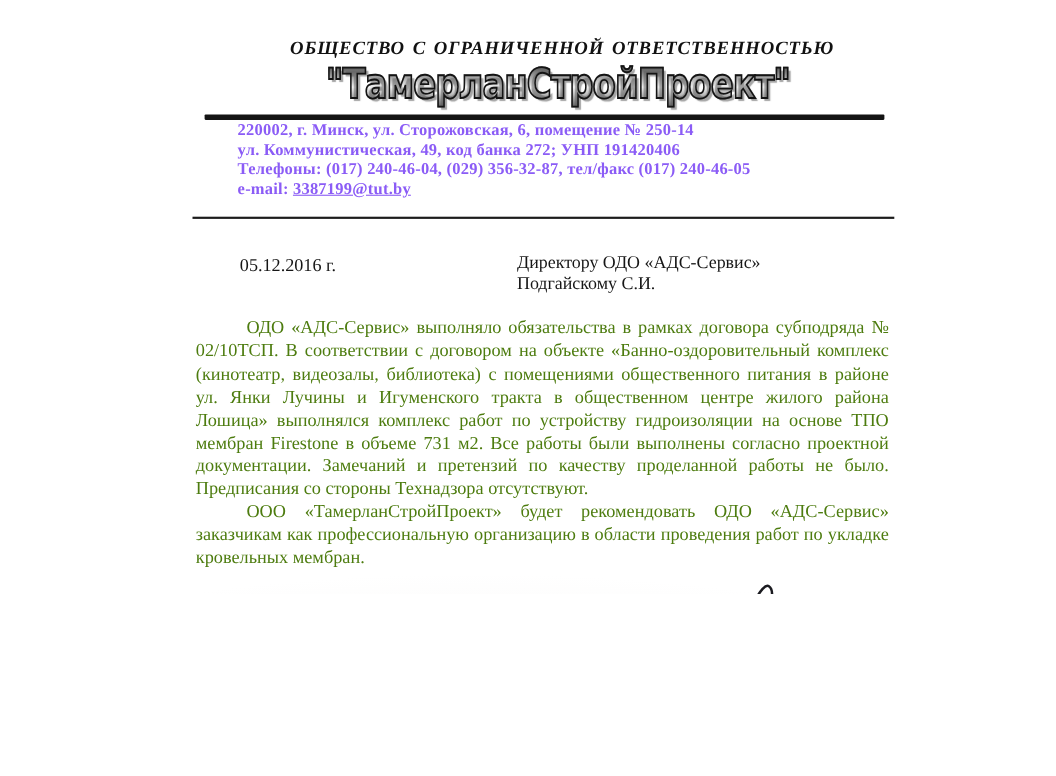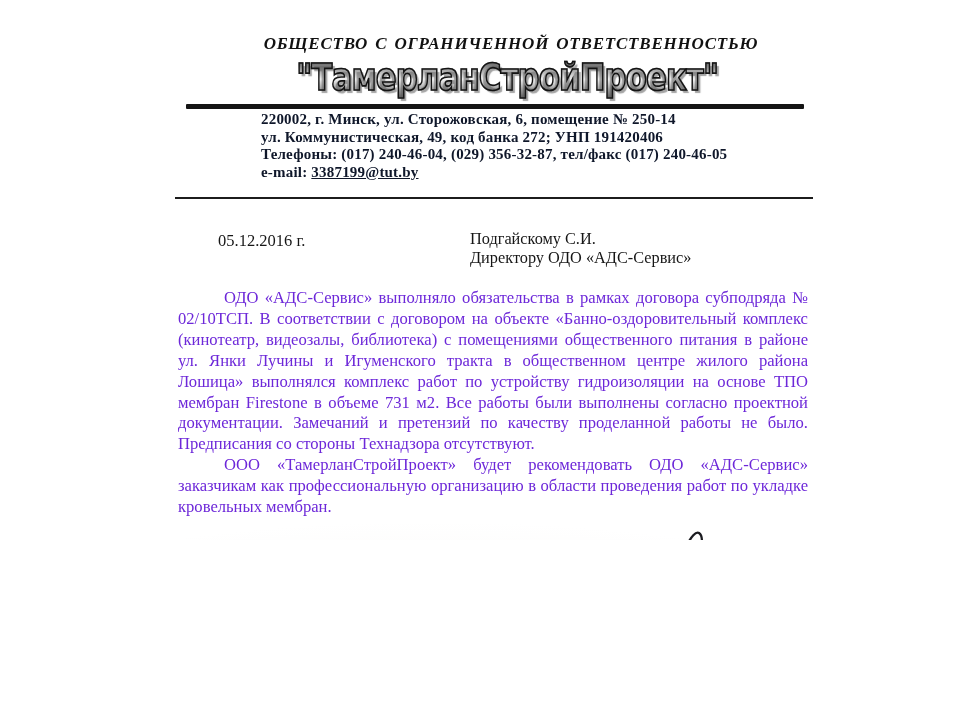--- a/index.html
+++ b/index.html
@@ -38,38 +38,37 @@
     background:linear-gradient(to bottom,#3a3a3a 5%,#f4f4f4 55%,#666 95%);
     -webkit-background-clip:text;
     background-clip:text;
     color:transparent;
     -webkit-text-stroke:1.6px #141414;
     text-shadow:3px 3px 1px rgba(90,90,90,0.55);
   }
   .rule-thick{position:absolute;left:6px;top:70px;width:618px;height:5px;background:#141414;border-radius:1px;}
   .requisites{
     position:absolute;left:36px;top:77px;width:590px;
-    font-size:15px;font-weight:bold;line-height:17.6px;color:#0f172a;
+    font-size:15px;font-weight:bold;line-height:17.6px;color:#8b5cf6;
     letter-spacing:0.2px;
-    margin-left:45px;
   }
   .email-underline{text-decoration:underline;}
   .rule-thin{position:absolute;left:-5px;top:163px;width:638px;height:2px;background:#1c1c1c;}
   
   .date{position:absolute;left:218px;top:231px;font-size:16.5px;}
   .addressee{position:absolute;left:470px;top:230px;font-size:16.3px;line-height:18.6px;}
   
   .body-text{position:absolute;left:178px;top:288px;width:630px;}
   .body-text p{
     margin:0;
     font-size:16.6px;
     line-height:20.9px;
     text-align:justify;
     text-indent:46px;
-    color:#6d28d9;
+    color:#4d7c0f;
   }
   
   .sig-title{position:absolute;left:233px;top:573px;font-size:17px;letter-spacing:0.3px;}
   .sig-name{position:absolute;left:676px;top:579px;font-size:16.5px;}
   
   .scan-tint{
     position:absolute;left:0;top:520px;width:960px;height:185px;
     background:radial-gradient(ellipse at 45% 72%,rgba(208,203,196,0.22),rgba(255,255,255,0) 70%);
     pointer-events:none;
   }
@@ -95,22 +94,22 @@
       <div>220002, г. Минск, ул. Сторожовская, 6, помещение № 250-14</div>
       <div>ул. Коммунистическая, 49, код банка 272; УНП 191420406</div>
       <div>Телефоны: (017) 240-46-04, (029) 356-32-87, тел/факс (017) 240-46-05</div>
       <div><span>e-mail: </span><span class="email-underline">3387199@tut.by</span></div>
     </div>
     <div class="rule-thin"></div>
   </div>
 
   <div class="date">05.12.2016 г.</div>
   <div class="addressee">
+    <div>Директору ОДО «АДС-Сервис»</div>
     <div>Подгайскому С.И.</div>
-    <div>Директору ОДО «АДС-Сервис»</div>
   </div>
 
   <div class="body-text">
     <p>ОДО «АДС-Сервис» выполняло обязательства в рамках договора субподряда № 02/10ТСП. В соответствии с договором на объекте «Банно-оздоровительный комплекс (кинотеатр, видеозалы, библиотека) с помещениями общественного питания в районе ул. Янки Лучины и Игуменского тракта в общественном центре жилого района Лошица» выполнялся комплекс работ по устройству гидроизоляции на основе ТПО мембран Firestone в объеме 731 м2. Все работы были выполнены согласно проектной документации. Замечаний и претензий по качеству проделанной работы не было. Предписания со стороны Технадзора отсутствуют.</p>
     <p>ООО «ТамерланСтройПроект» будет рекомендовать ОДО «АДС-Сервис» заказчикам как профессиональную организацию в области проведения работ по укладке кровельных мембран.</p>
   </div>
 
   <div class="sig-title">Управляющий</div>
   <div class="sig-name">Р.Р. Набиуллин</div>
 

